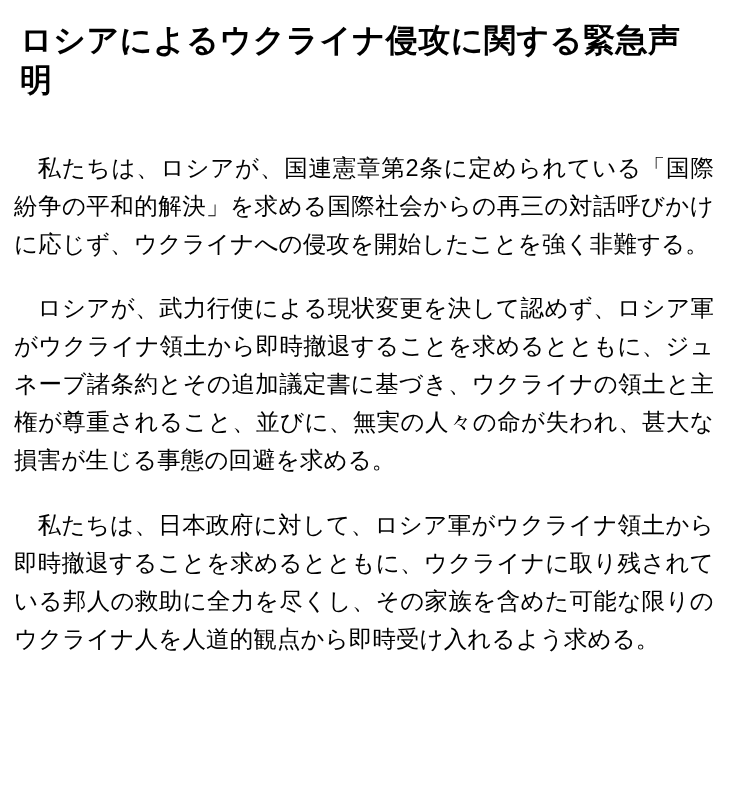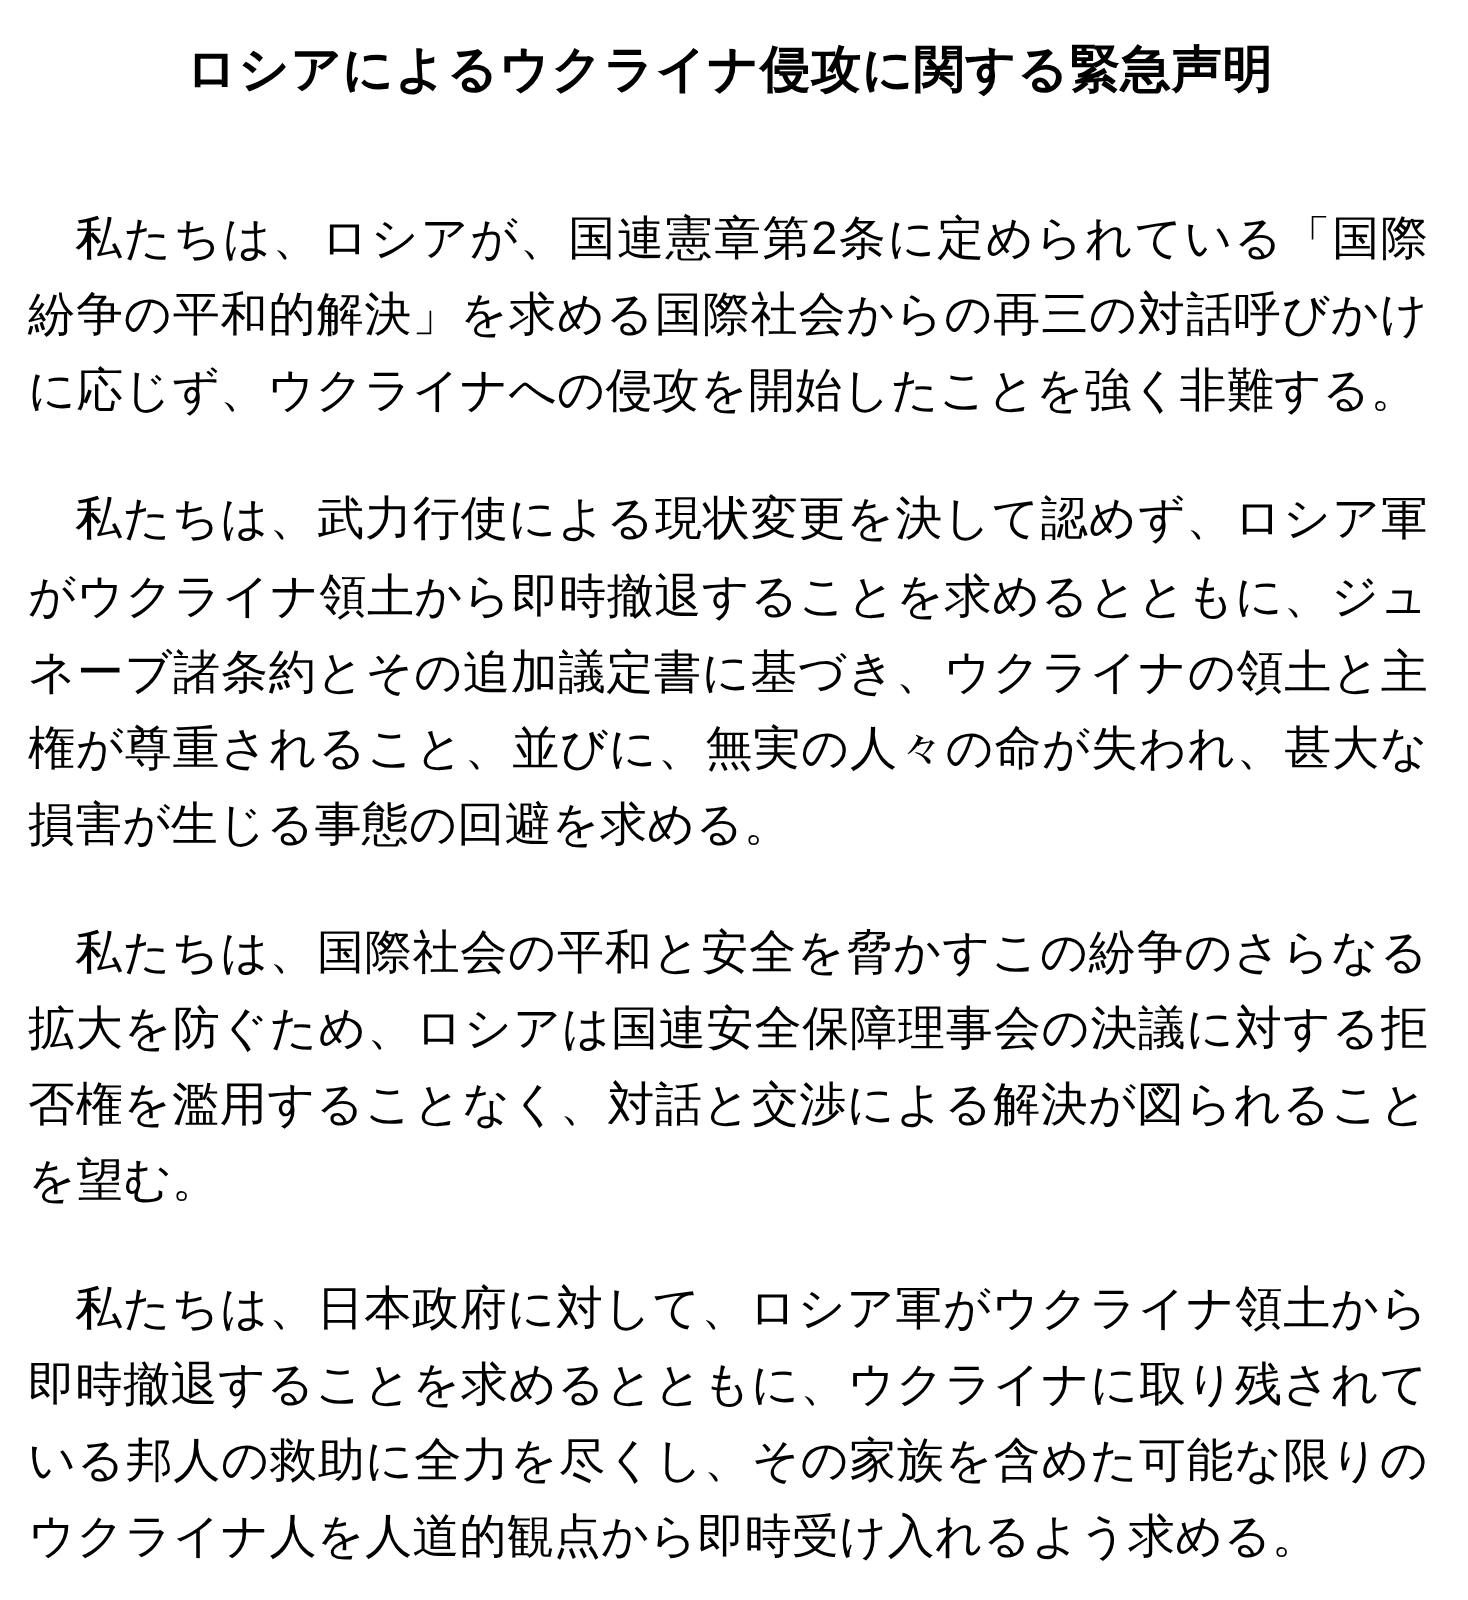--- a/index.html
+++ b/index.html
@@ -15,22 +15,21 @@
     overflow: hidden;
   }
   .page {
     width: 734px;
     height: 800px;
     box-sizing: border-box;
     padding: 14px 18px 0 14px;
     position: relative;
   }
   .doc-title {
-    text-align: center;
-    font-size: 25px;
+    font-size: 32px;
     font-weight: 700;
     letter-spacing: 0.5px;
     line-height: 1.25;
     margin: 6px 0 0 0;
     padding: 0 6px;
   }
   .body-block {
     margin-top: 49px;
   }
   .para {
@@ -49,18 +48,17 @@
 </style>
 </head>
 <body>
 
 <div class="page">
 
   <h1 class="doc-title">ロシアによるウクライナ侵攻に関する緊急声明</h1>
 
   <div class="body-block">
     <p class="para">私たちは、ロシアが、国連憲章第2条に定められている「国際紛争の平和的解決」を求める国際社会からの再三の対話呼びかけに応じず、ウクライナへの侵攻を開始したことを強く非難する。</p>
-    <p class="para">私たちは、武力行使による現状変更を決して認めず、ロシア軍がウクライナ領土から即時撤退することを求めるとともに、ジュネーブ諸条約とその追加議定書に基づき、ウクライナの領土と主権が尊重されること、並びに、無実の人々の命が失われ、甚大な損害が生じる事態の回避を求める。</p>
-    <p class="para">私たちは、国際社会の平和と安全を脅かすこの紛争のさらなる拡大を防ぐため、ロシアは国連安全保障理事会の決議に対する拒否権を濫用することなく、対話と交渉による解決が図られることを望む。</p>
+    <p class="para">ロシアが、武力行使による現状変更を決して認めず、ロシア軍がウクライナ領土から即時撤退することを求めるとともに、ジュネーブ諸条約とその追加議定書に基づき、ウクライナの領土と主権が尊重されること、並びに、無実の人々の命が失われ、甚大な損害が生じる事態の回避を求める。</p>
     <p class="para">私たちは、日本政府に対して、ロシア軍がウクライナ領土から即時撤退することを求めるとともに、ウクライナに取り残されている邦人の救助に全力を尽くし、その家族を含めた可能な限りのウクライナ人を人道的観点から即時受け入れるよう求める。</p>
   </div>
 
 </div>
 
 </body></html>

